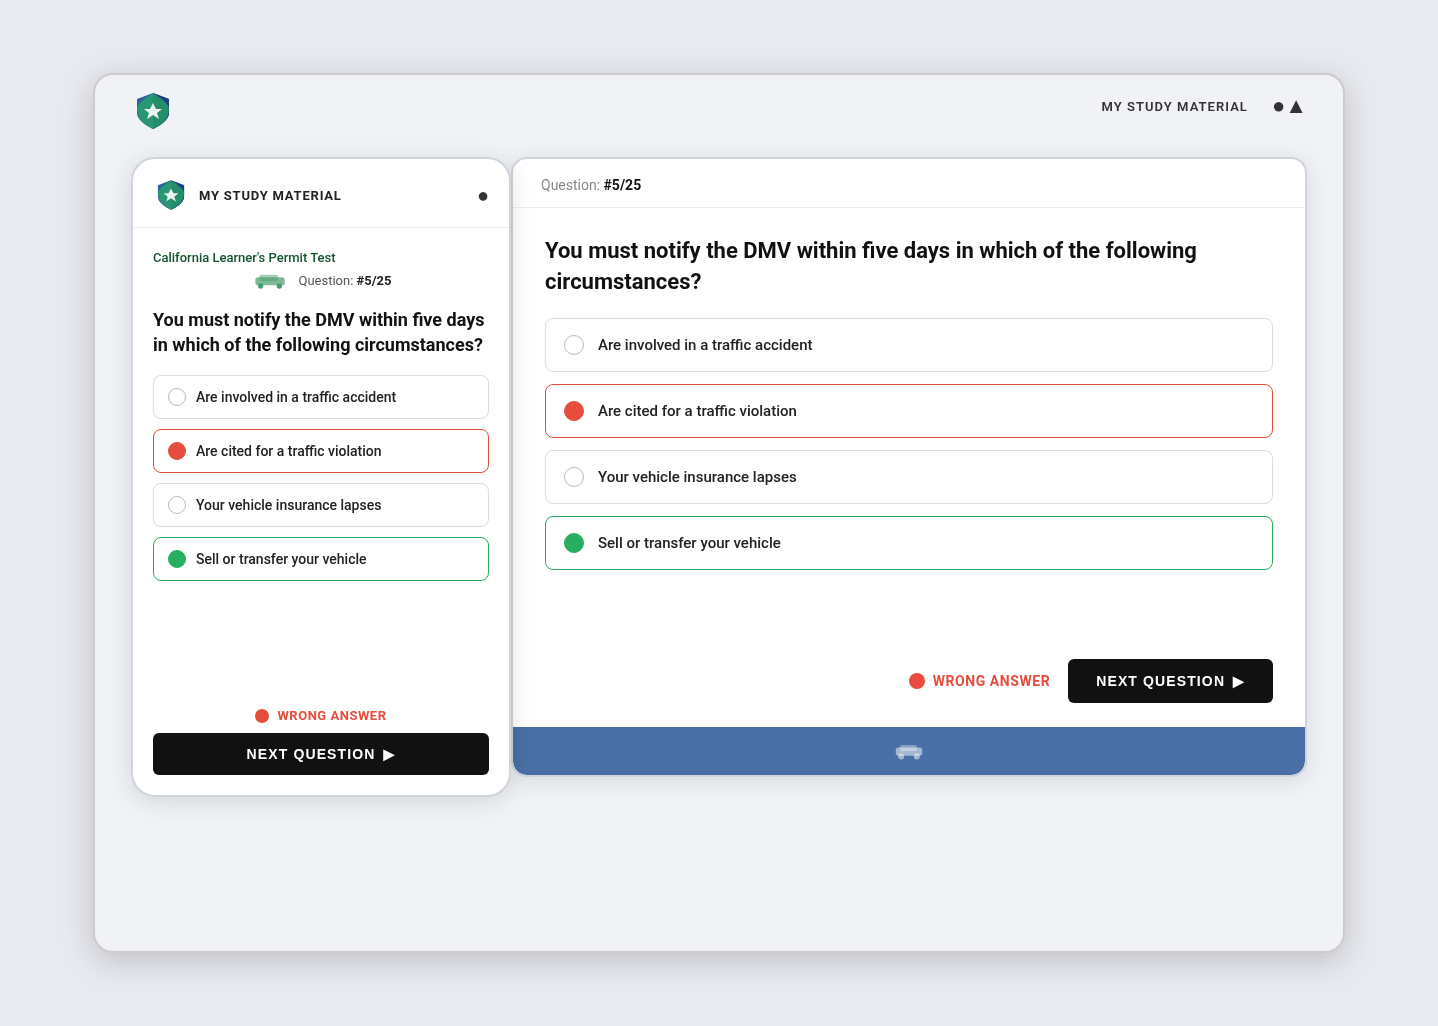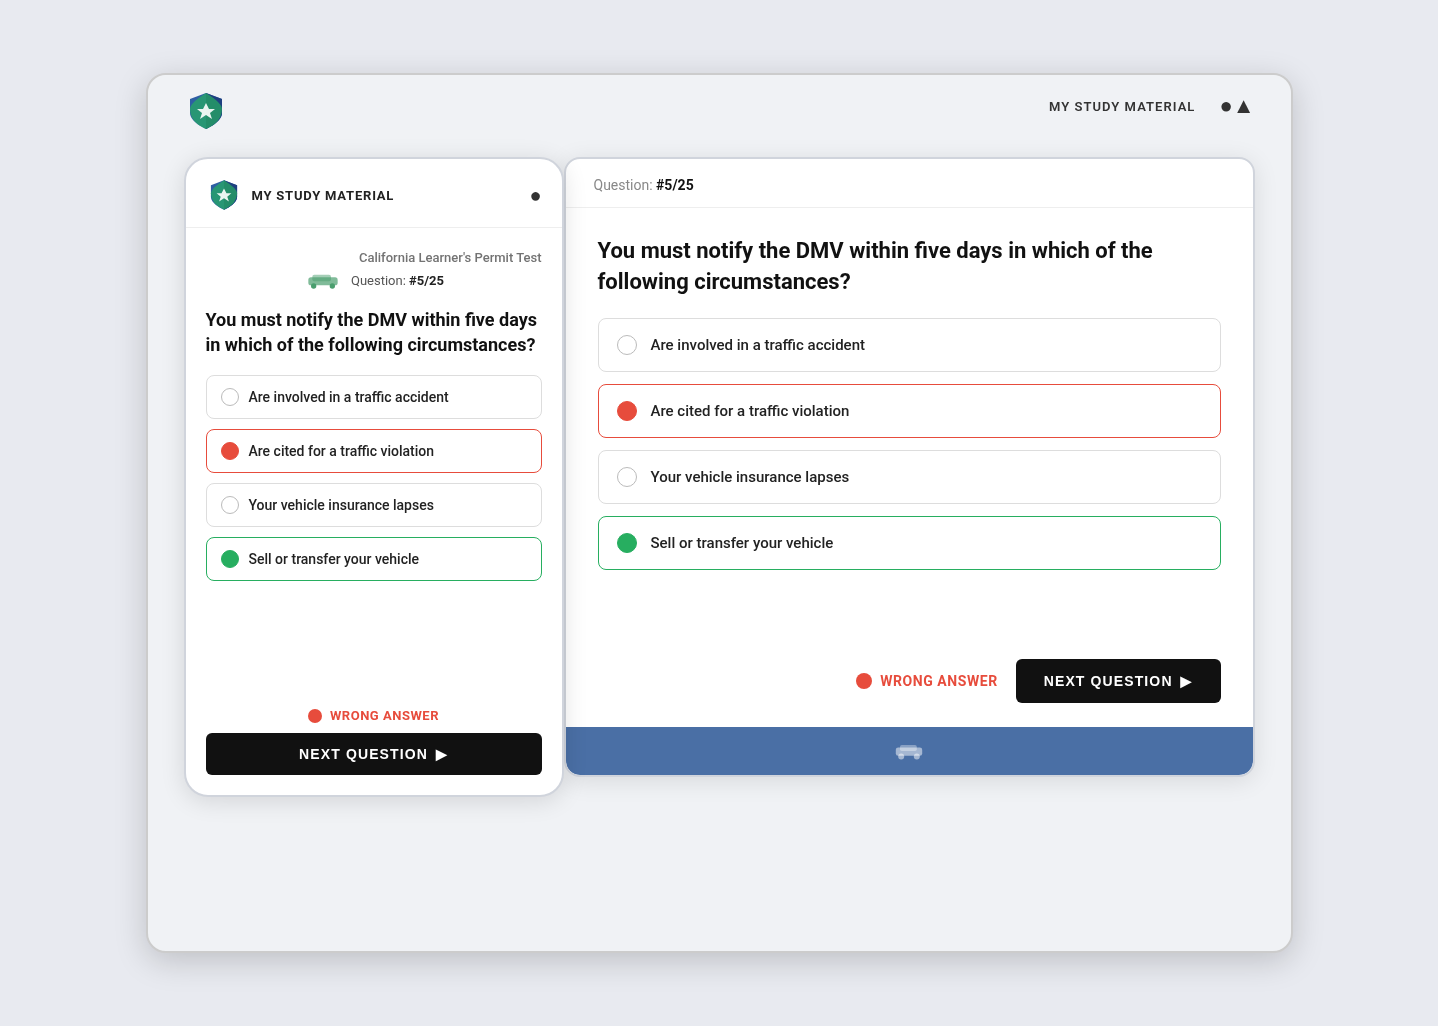--- a/index.html
+++ b/index.html
@@ -8,21 +8,21 @@
       font-family: -apple-system, BlinkMacSystemFont, 'Segoe UI', Roboto, sans-serif;
       width: 1438px;
       height: 1026px;
       display: flex;
       align-items: center;
       justify-content: center;
       overflow: hidden;
     }
 
     .outer-device {
-      width: 1147px;
+      width: 1252px;
       height: 880px;
       background: #f0f2f5;
       border-radius: 20px;
       border: 2px solid #ccc;
       box-shadow: 0 8px 32px rgba(0,0,0,0.18);
       position: relative;
       display: flex;
       flex-direction: column;
     }
 
@@ -117,23 +117,23 @@
 
     .mobile-body {
       padding: 22px 20px 20px 20px;
       display: flex;
       flex-direction: column;
       gap: 14px;
       flex: 1;
     }
 
     .mobile-subtitle {
-      text-align: right;
+      text-align: left;
       font-size: 13px;
-      color: #737373;
+      color: #14532d;
       font-weight: 500;
     }
     .mobile-car-row {
       display: flex;
       align-items: center;
       justify-content: center;
       gap: 8px;
       margin-top: -8px;
     }
     .mobile-question-num {

